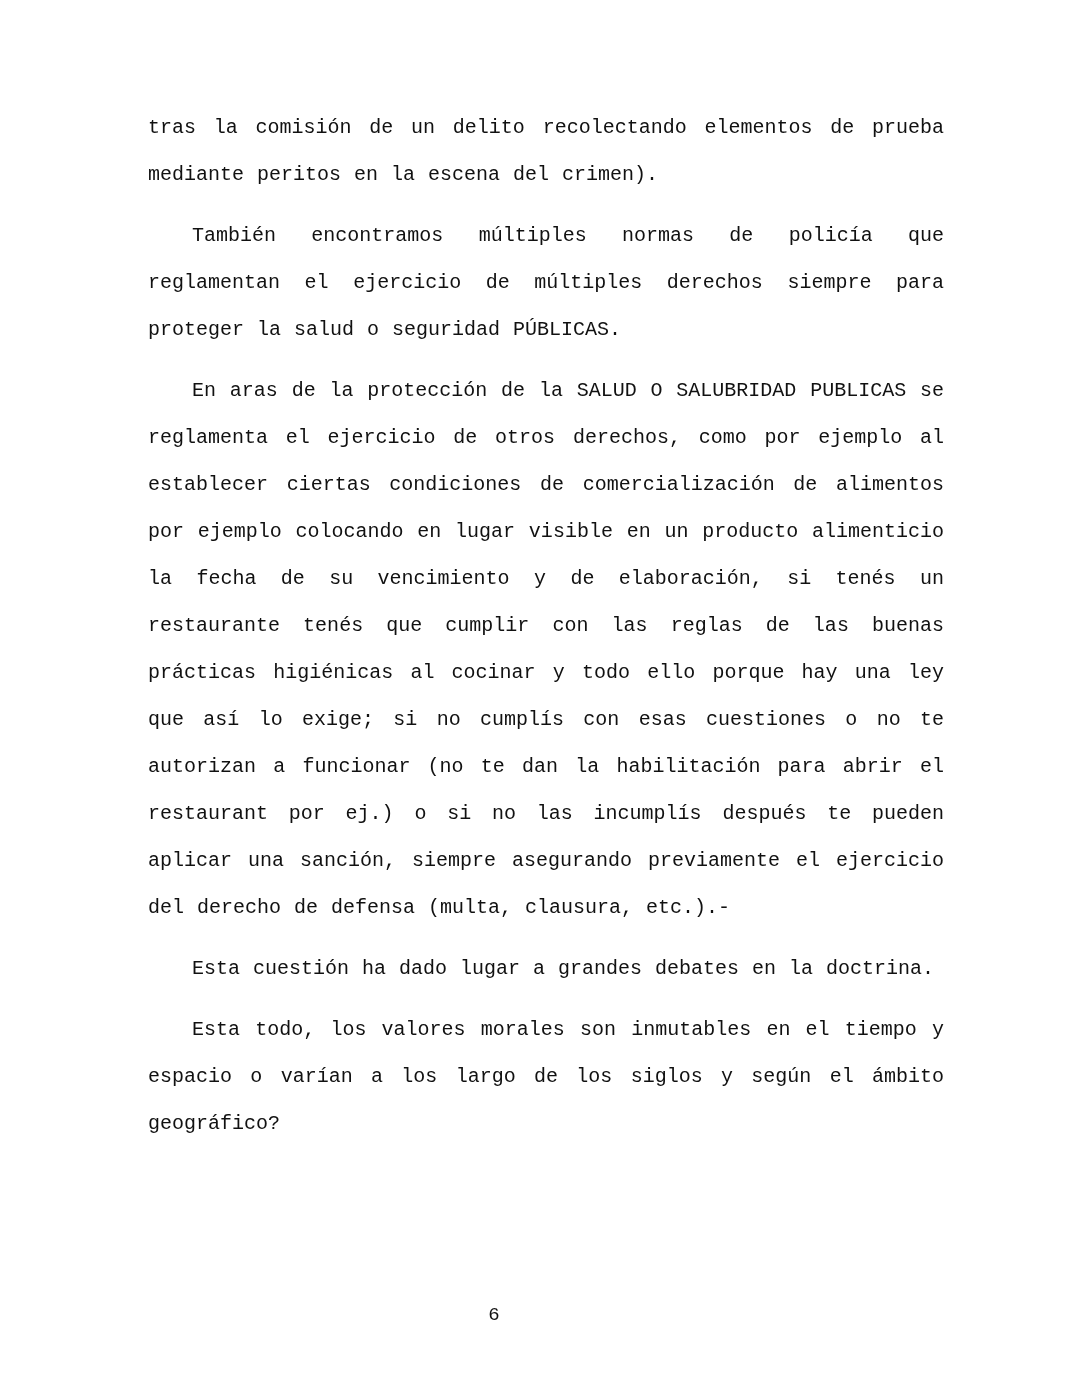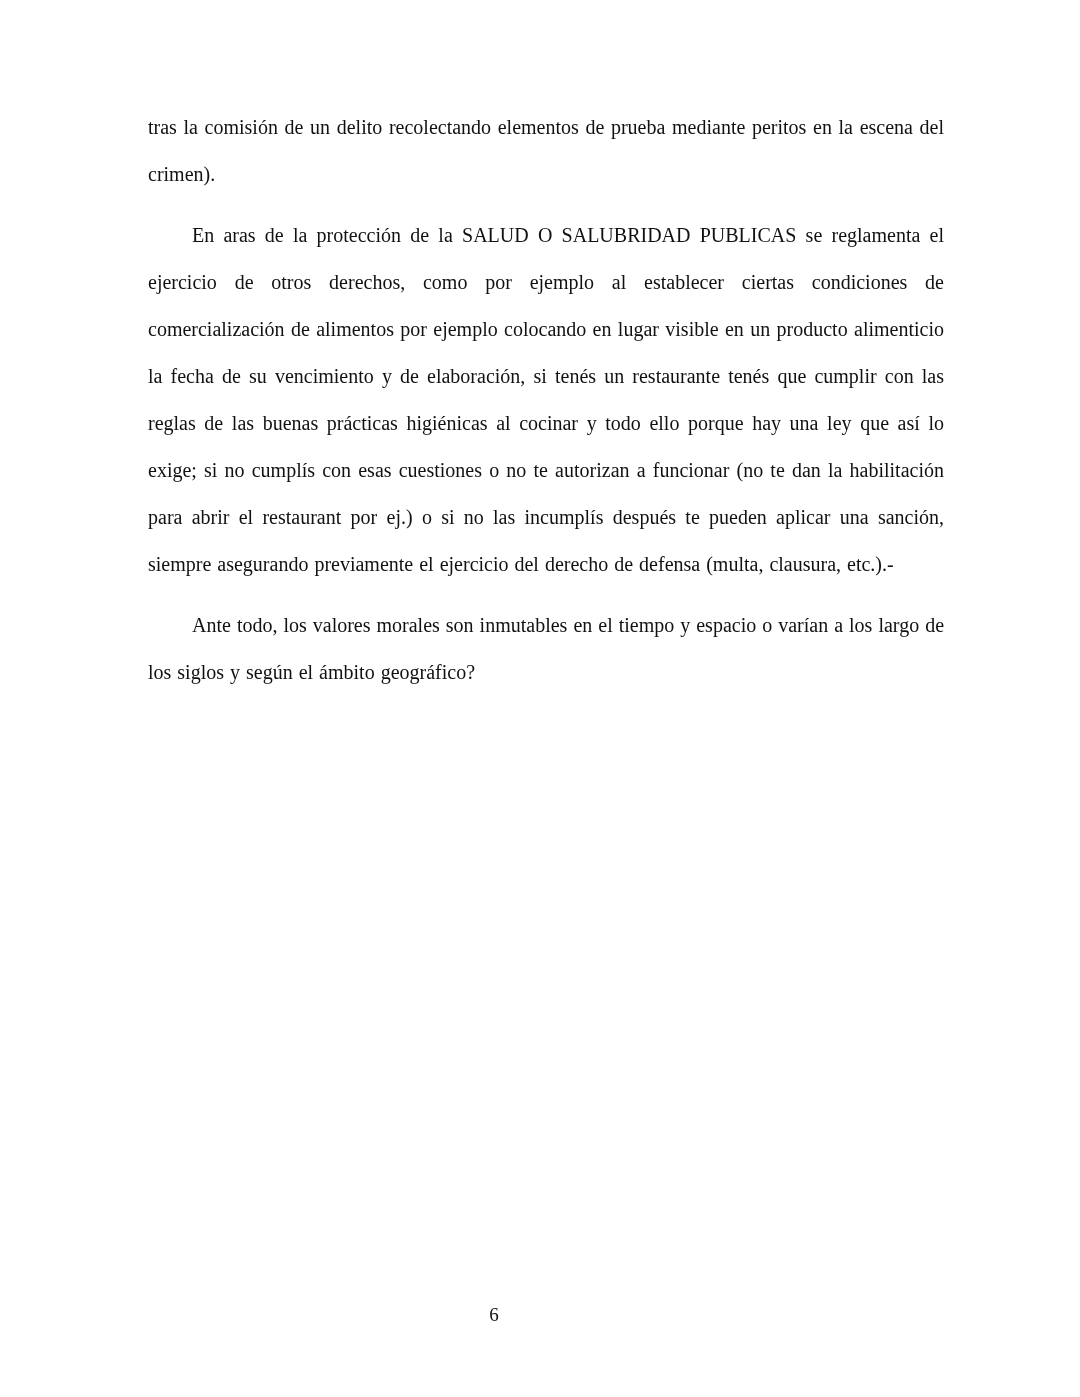--- a/index.html
+++ b/index.html
@@ -6,21 +6,21 @@
     margin: 0;
     padding: 0;
     background: #ffffff;
   }
   .page {
     position: relative;
     width: 988px;
     height: 1397px;
     background: #ffffff;
     box-sizing: border-box;
-    font-family: Liberation Serif, serif;
+    font-family: Liberation Mono, monospace;
     color: #111111;
     overflow: hidden;
   }
   .content {
     position: absolute;
     top: 104px;
     left: 148px;
     width: 796px;
   }
   .para {
@@ -43,17 +43,19 @@
     font-size: 19px;
     line-height: 24px;
   }
 </style>
 </head>
 <body>
 
 <div class="page" style="background: rgb(255, 255, 255); color: rgb(17, 17, 17);">
   <div class="content" id="paragraphs">
       <p class="para">tras la comisión de un delito recolectando elementos de prueba mediante peritos en la escena del crimen).</p>
+      <p class="para indent">También encontramos múltiples normas de policía que reglamentan el ejercicio de múltiples derechos siempre para proteger la salud o seguridad PÚBLICAS.</p>
       <p class="para indent">En aras de la protección de la SALUD O SALUBRIDAD PUBLICAS se reglamenta el ejercicio de otros derechos, como por ejemplo al establecer ciertas condiciones de comercialización de alimentos por ejemplo colocando en lugar visible en un producto alimenticio la fecha de su vencimiento y de elaboración, si tenés un restaurante tenés que cumplir con las reglas de las buenas prácticas higiénicas al cocinar y todo ello porque hay una ley que así lo exige; si no cumplís con esas cuestiones o no te autorizan a funcionar (no te dan la habilitación para abrir el restaurant por ej.) o si no las incumplís después te pueden aplicar una sanción, siempre asegurando previamente el ejercicio del derecho de defensa (multa, clausura, etc.).-</p>
-      <p class="para indent">Ante todo, los valores morales son inmutables en el tiempo y espacio o varían a los largo de los siglos y según el ámbito geográfico?</p>
+      <p class="para indent">Esta cuestión ha dado lugar a grandes debates en la doctrina.</p>
+      <p class="para indent">Esta todo, los valores morales son inmutables en el tiempo y espacio o varían a los largo de los siglos y según el ámbito geográfico?</p>
     </div>
   <div class="footer">6</div>
 </div>
 
 </body></html>

